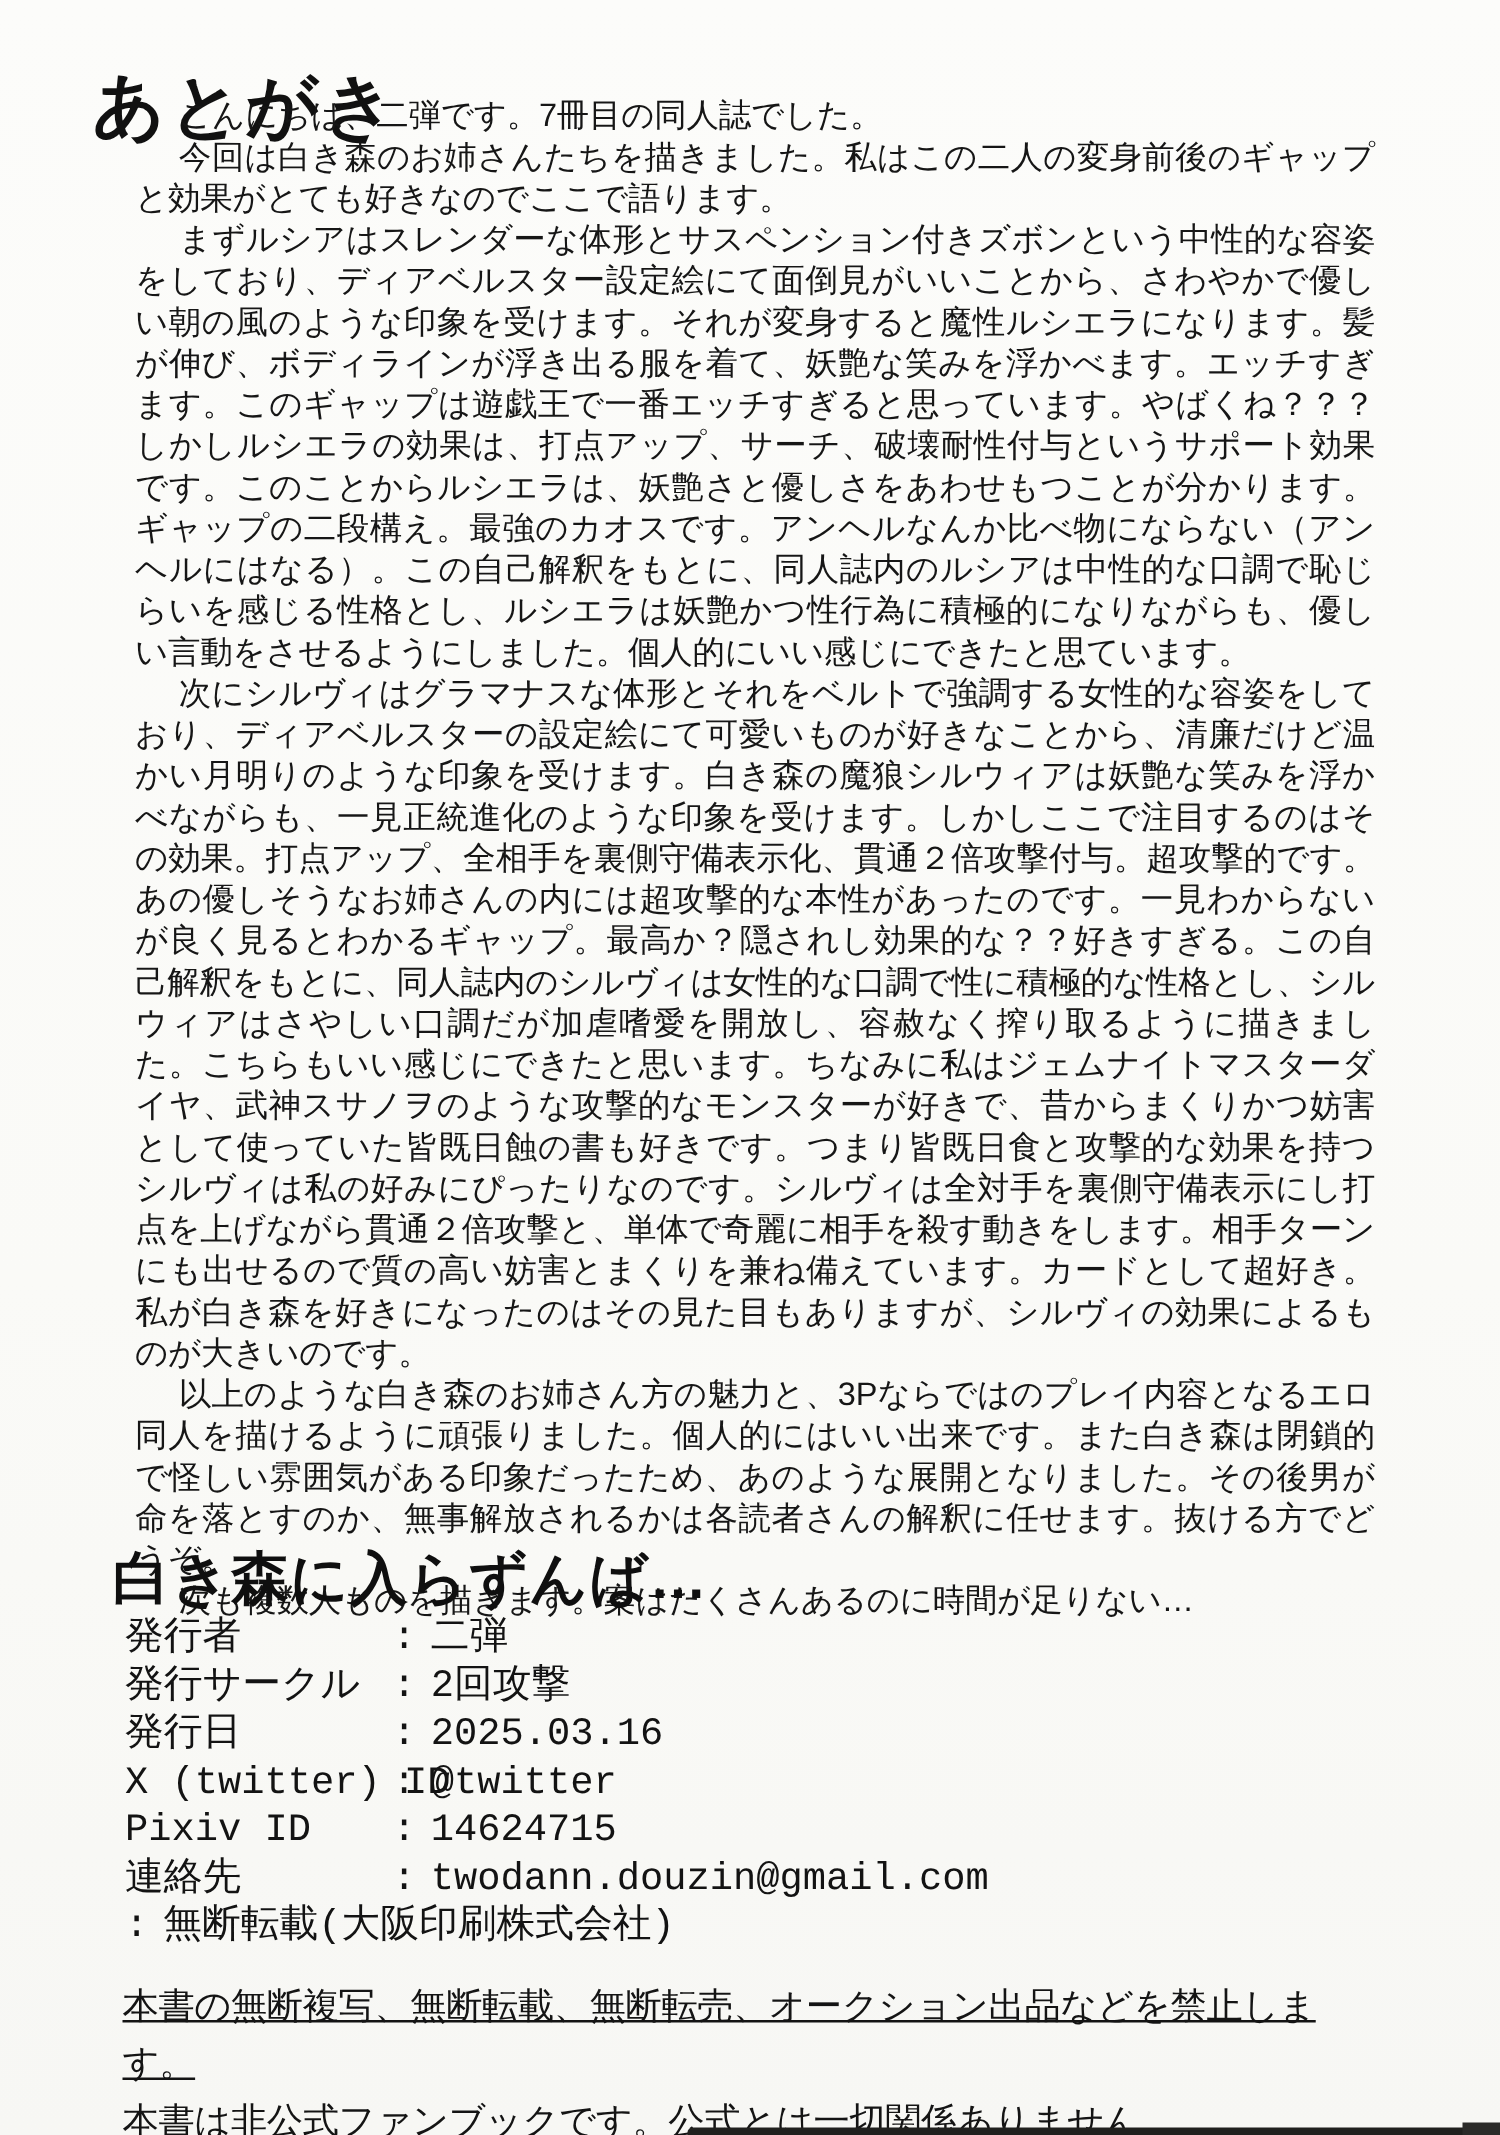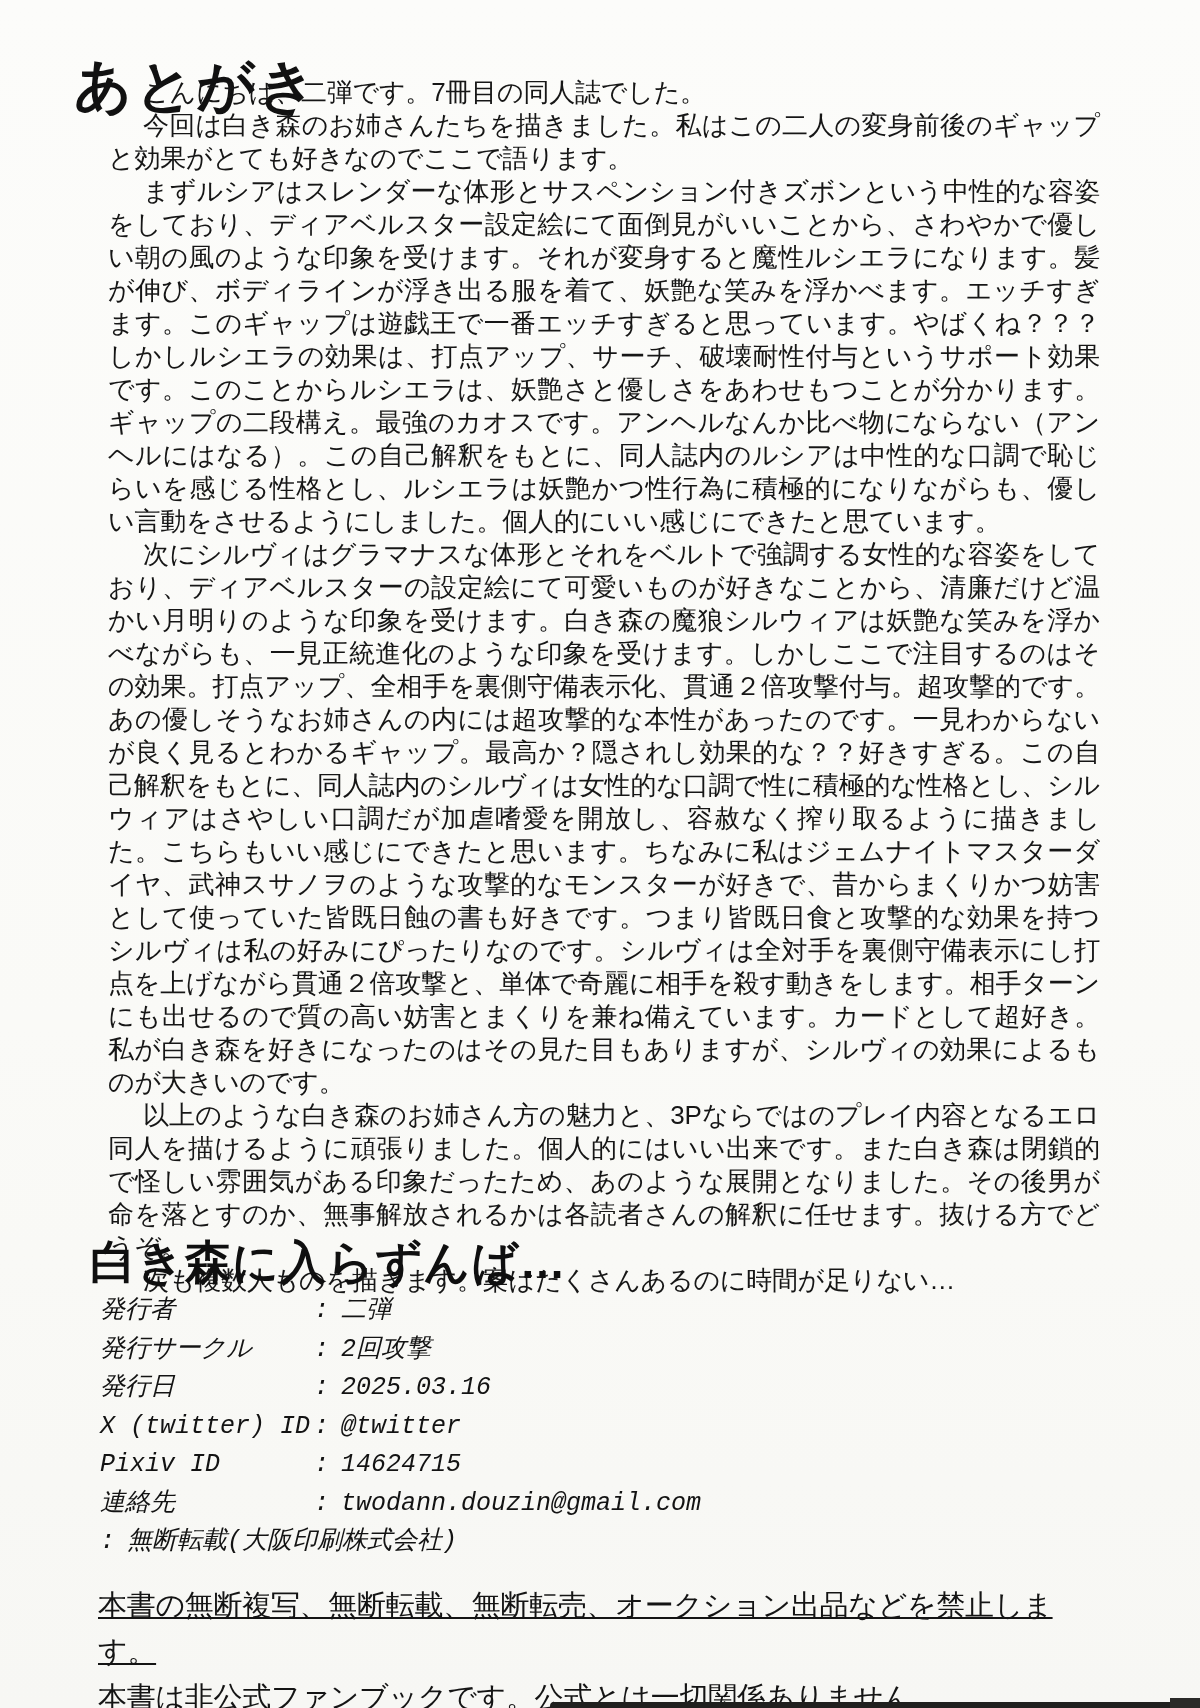--- a/index.html
+++ b/index.html
@@ -48,24 +48,23 @@
     font-size: 46px;
     font-weight: 700;
     letter-spacing: 1px;
     color: #0f0f0f;
   }
   .colophon {
     position: absolute;
     left: 100px;
     top: 1292px;
     font-family: "Liberation Mono", monospace;
-    font-size: 25px;
+    font-size: 31px;
     line-height: 38.5px;
     color: #131313;
-    font-style: italic;
   }
   .colophon-row {
     display: flex;
     align-items: baseline;
   }
   .colophon-label {
     width: 214px;
     flex: 0 0 auto;
     white-space: nowrap;
   }

